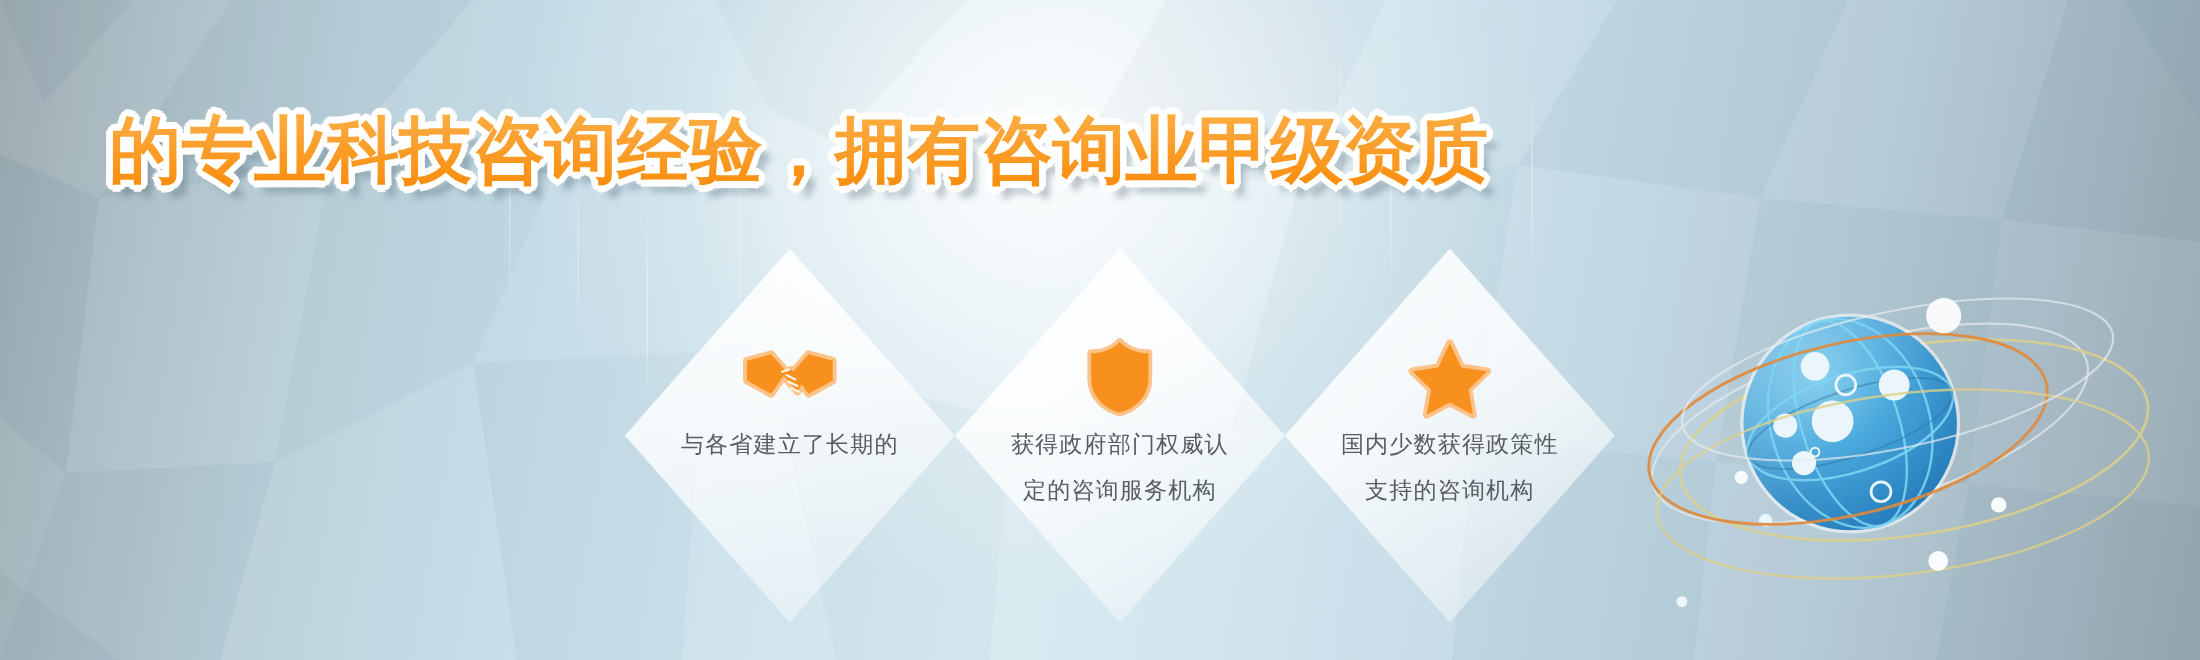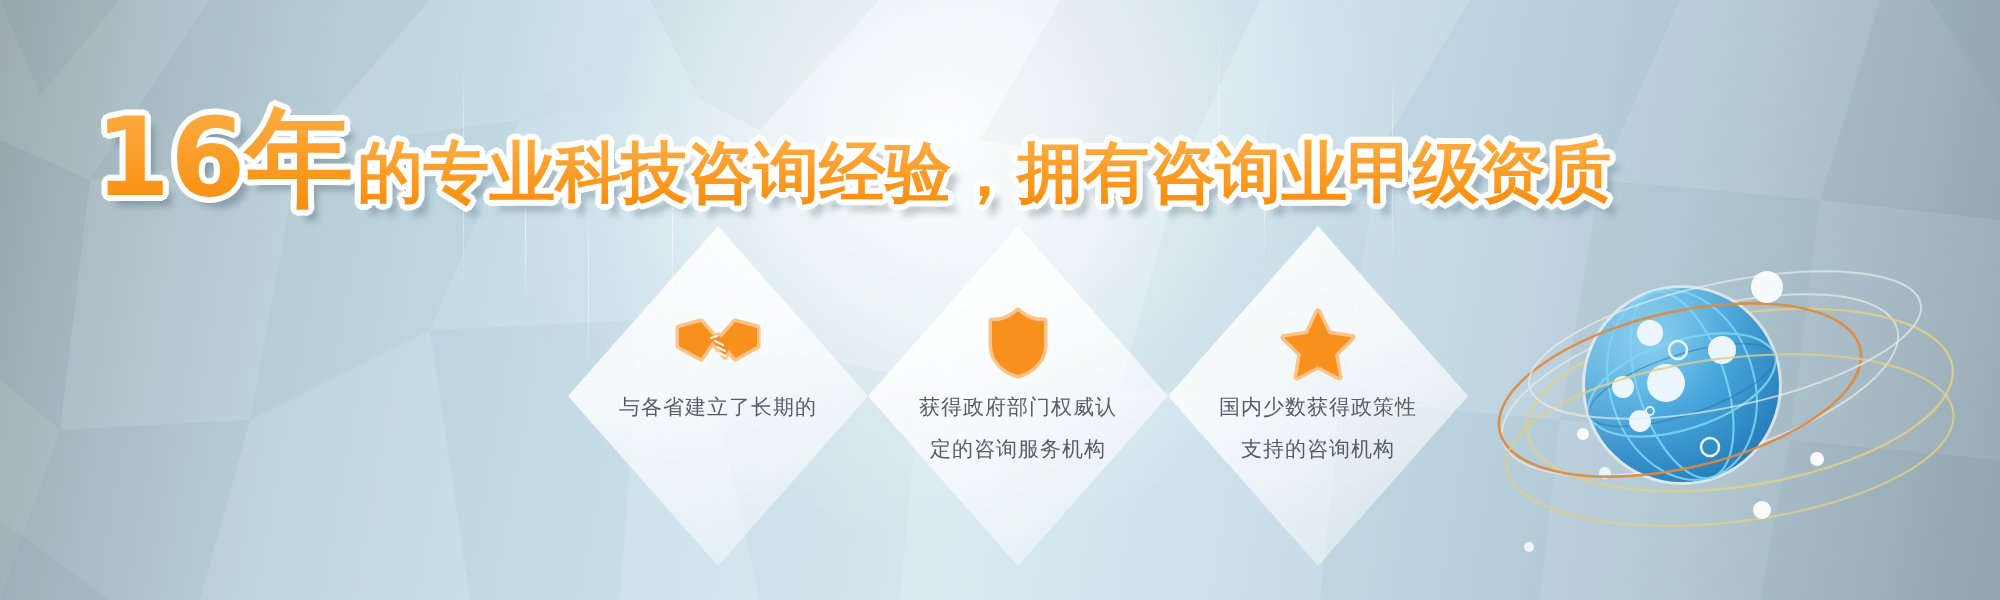--- a/index.html
+++ b/index.html
@@ -122,21 +122,21 @@
   }
   .diamond .icon svg { display:block; overflow:visible; }
   .diamond .caption {
     position:absolute;
     left:0; right:0; top:160px;
     text-align:center;
     color:#585d61;
     font-size:21px;
     line-height:42px;
     letter-spacing:1px;
-    font-family:Liberation Sans, sans-serif;
+    font-family:Liberation Mono, monospace;
   }
   .diamond .caption span { display:block; }
 
   
   .globe-art {
     position:absolute;
     left:1490px; top:225px;
     width:480px; height:350px;
     z-index:4;
   }
@@ -195,24 +195,20 @@
     <div class="streak" style="left:463px;  top:60px;  height:230px;"></div>
     <div class="streak" style="left:525px;  top:150px; height:160px;"></div>
     <div class="streak" style="left:588px;  top:190px; height:180px;"></div>
     <div class="streak" style="left:672px;  top:120px; height:200px;"></div>
     <div class="streak" style="left:1218px; top:30px;  height:210px;"></div>
     <div class="streak" style="left:1264px; top:110px; height:150px;"></div>
     <div class="streak" style="left:1392px; top:70px;  height:190px;"></div>
   </div>
 
   <div class="headline">
-    <span class="num-wrap">
-      <span class="hl-shadow">16年</span>
-      <span class="hl-num">16年</span>
-    </span>
     <span class="rest-wrap">
       <span class="hl-shadow">的专业科技咨询经验，拥有咨询业甲级资质</span>
       <span class="hl-rest">的专业科技咨询经验，拥有咨询业甲级资质</span>
     </span>
   </div>
 
   <div class="features">
 
     <div class="diamond" style="left:0px;">
       <div class="plate"></div>

